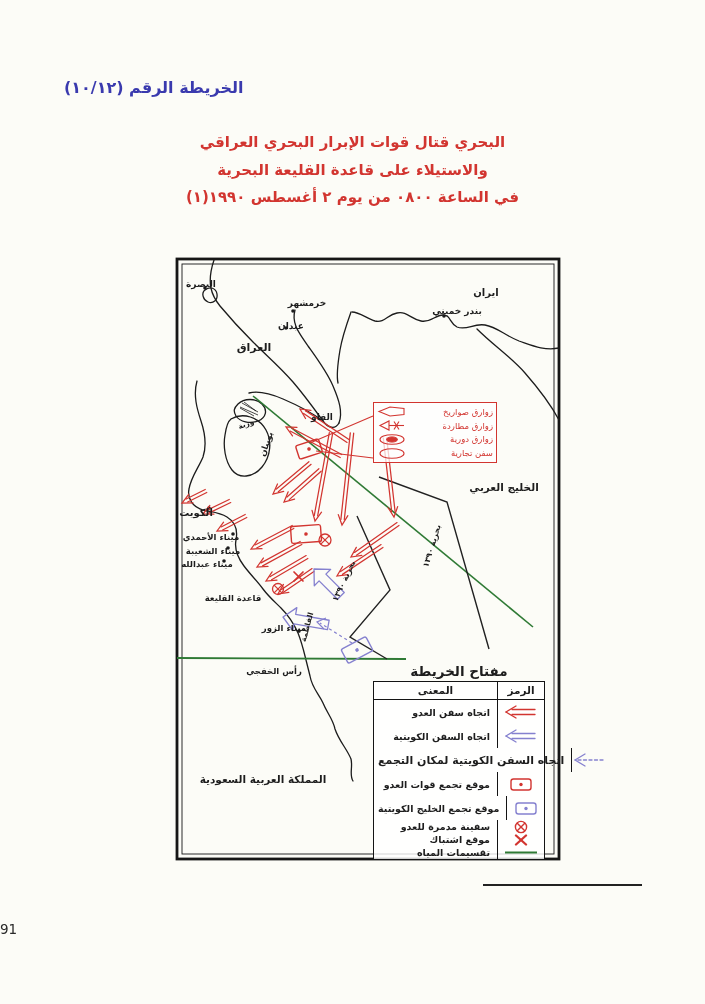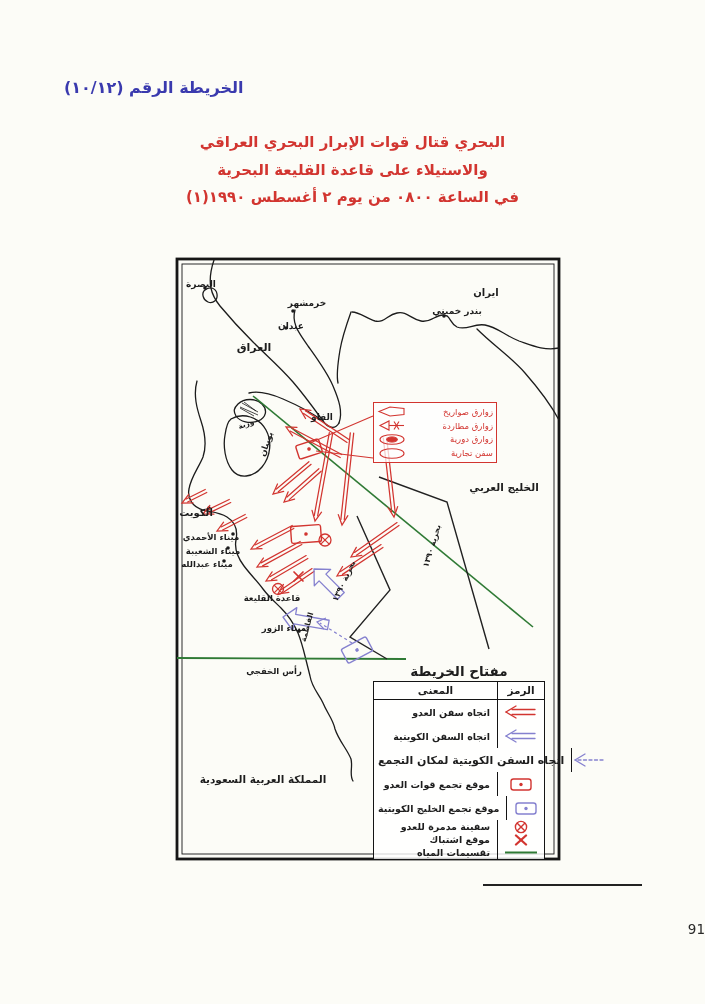--- a/index.html
+++ b/index.html
@@ -28,21 +28,21 @@
   .key-meaning-h{flex:1;text-align:center;line-height:17px;}
   .key-sym-h{width:46px;text-align:center;line-height:17px;border-left:1.4px solid #141414;}
   .leg-row{display:flex;align-items:center;height:24px;}
   .leg-row.compact{height:13px;}
   .leg-meaning{flex:1;text-align:right;font-weight:bold;font-size:9.5px;padding-left:4px;padding-right:7px;white-space:nowrap;}
   .leg-meaning.long{font-size:11px;}
   .leg-sym{width:46px;display:flex;justify-content:center;align-items:center;align-self:stretch;border-left:1.4px solid #141414;}
   .footnote-rule{position:absolute;left:483px;top:884px;width:159px;height:1.5px;background:#222;}
   .footnote{position:absolute;right:63px;top:891px;width:560px;text-align:right;
             font-size:10.5px;font-weight:bold;white-space:nowrap;}
-  .page-number{position:absolute;left:0;right:0;top:921px;text-align:right;font-size:13.5px;color:#2a2a2a;}
+  .page-number{position:absolute;left:0;right:0;top:921px;text-align:left;font-size:13.5px;color:#2a2a2a;}
 </style>
 </head>
 <body>
 
 <div class="page">
 
   <div class="map-ref" dir="rtl">الخريطة الرقم (١٠/١٢)</div>
 
   <div class="title-block" dir="rtl">
     <span>البحري قتال قوات الإبرار البحري العراقي</span>
@@ -182,21 +182,21 @@
       <span class="map-label" dir="rtl" style="left: 254px; top: 347px; font-size: 11px; transform: translate(-50%, -50%) rotate(0deg);">العراق</span>
       <span class="map-label" dir="rtl" style="left: 486px; top: 292px; font-size: 10px; transform: translate(-50%, -50%) rotate(0deg);">ايران</span>
       <span class="map-label" dir="rtl" style="left: 322px; top: 417px; font-size: 9px; transform: translate(-50%, -50%) rotate(0deg);">الفاو</span>
       <span class="map-label" dir="rtl" style="left: 246px; top: 424px; font-size: 7.5px; transform: translate(-50%, -50%) rotate(-20deg);">وربة</span>
       <span class="map-label" dir="rtl" style="left: 266px; top: 444px; font-size: 8.5px; transform: translate(-50%, -50%) rotate(-70deg);">بوبيان</span>
       <span class="map-label" dir="rtl" style="left: 504px; top: 487px; font-size: 10.5px; transform: translate(-50%, -50%) rotate(0deg);">الخليج العربي</span>
       <span class="map-label" dir="rtl" style="left: 196px; top: 512px; font-size: 10px; transform: translate(-50%, -50%) rotate(0deg);">الكويت</span>
       <span class="map-label" dir="rtl" style="left: 211px; top: 537px; font-size: 8.5px; transform: translate(-50%, -50%) rotate(0deg);">ميناء الأحمدي</span>
       <span class="map-label" dir="rtl" style="left: 213px; top: 551px; font-size: 8.5px; transform: translate(-50%, -50%) rotate(0deg);">ميناء الشعيبة</span>
       <span class="map-label" dir="rtl" style="left: 207px; top: 564px; font-size: 8.5px; transform: translate(-50%, -50%) rotate(0deg);">ميناء عبدالله</span>
-      <span class="map-label" dir="rtl" style="left: 233px; top: 598px; font-size: 8.5px; transform: translate(-50%, -50%) rotate(0deg); margin-left: 39px;">قاعدة القليعة</span>
+      <span class="map-label" dir="rtl" style="left: 233px; top: 598px; font-size: 8.5px; transform: translate(-50%, -50%) rotate(0deg);">قاعدة القليعة</span>
       <span class="map-label" dir="rtl" style="left: 284px; top: 628px; font-size: 8.5px; transform: translate(-50%, -50%) rotate(0deg);">ميناء الزور</span>
       <span class="map-label" dir="rtl" style="left: 274px; top: 671px; font-size: 8.5px; transform: translate(-50%, -50%) rotate(0deg);">رأس الخفجي</span>
       <span class="map-label" dir="rtl" style="left: 263px; top: 779px; font-size: 10.5px; transform: translate(-50%, -50%) rotate(0deg);">المملكة العربية السعودية</span>
       <span class="map-label" dir="rtl" style="left: 344px; top: 581px; font-size: 8px; transform: translate(-50%, -50%) rotate(-65deg);">بحرية ١٣٩٠</span>
       <span class="map-label" dir="rtl" style="left: 432px; top: 546px; font-size: 8px; transform: translate(-50%, -50%) rotate(-73deg);">بحرية ١٣٩٠</span>
       <span class="map-label" dir="rtl" style="left: 307px; top: 627px; font-size: 7.5px; transform: translate(-50%, -50%) rotate(-75deg);">الفاطمة</span>
     </div>
 
   <div class="inset-legend" dir="ltr">
     <div style="display:flex;flex-direction:column;justify-content:space-around;height:100%;">

